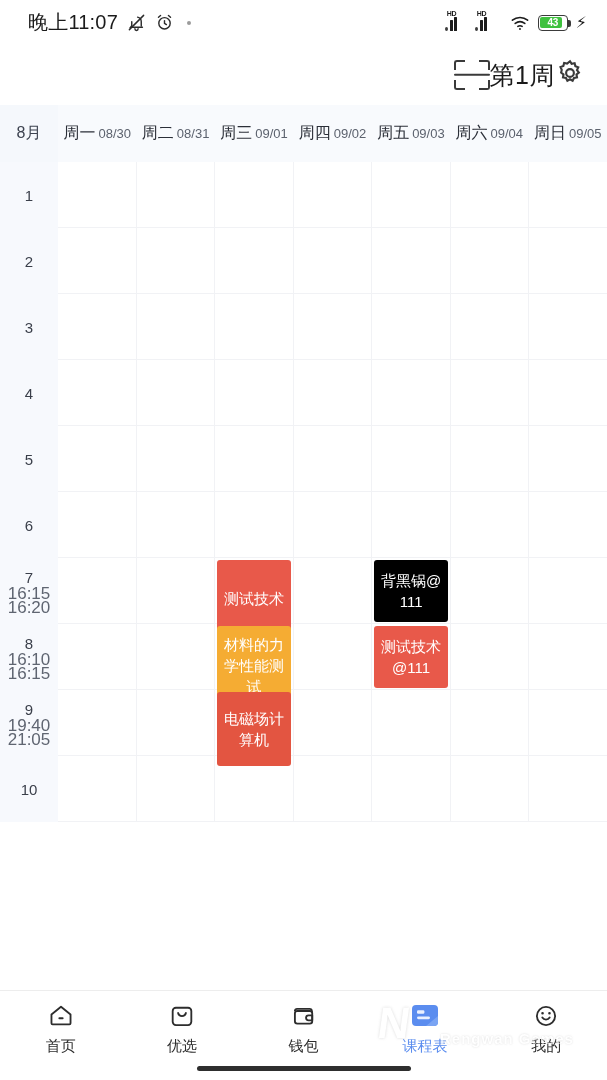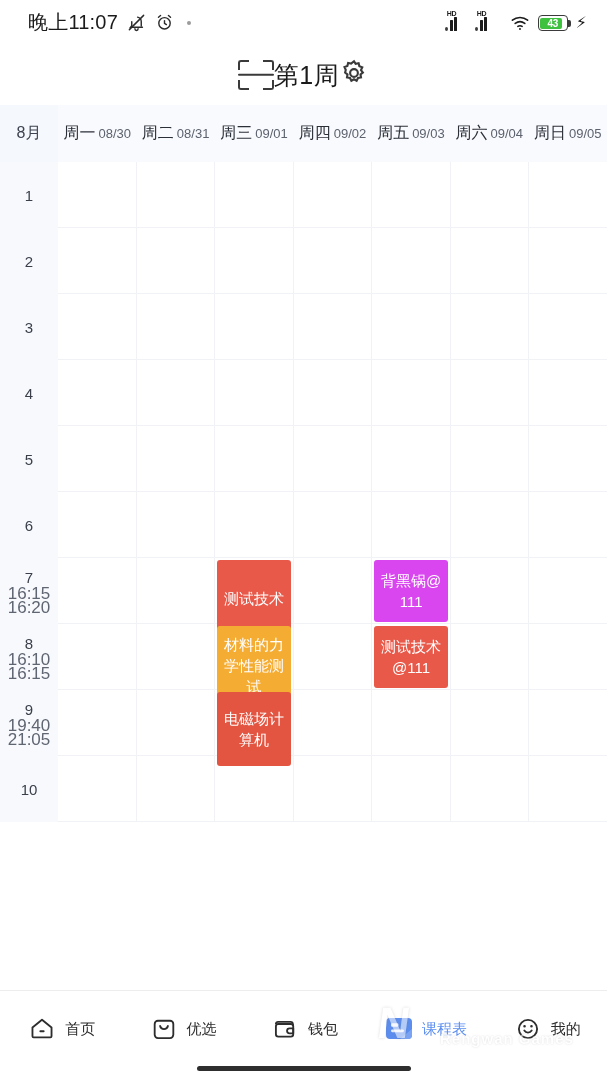--- a/index.html
+++ b/index.html
@@ -12,21 +12,21 @@
   #app { position: relative; width: 607px; height: 1080px; background: #fff; }
 
   
   .statusbar {
     position: absolute; top: 0; left: 0; width: 607px; height: 45px;
     display: flex; align-items: center; justify-content: space-between;
     padding: 0 20px 0 28px;
   }
   .sb-left { display: flex; align-items: center; gap: 9px; }
   .sb-time { font-size: 20px; color: #1b1b1b; letter-spacing: .2px; font-weight: 500; }
-  .sb-right { display: flex; align-items: flex-end; gap: 8px; }
+  .sb-right { display: flex; align-items: center; gap: 8px; }
   .icn { display: inline-flex; align-items: center; justify-content: center; }
 
   
   .sig { position: relative; width: 22px; height: 17px; display: flex; align-items: flex-end; gap: 1.5px; }
   .sig i { display: block; width: 3px; background: #1b1b1b; border-radius: .5px; }
   .sig i:nth-child(1){ height: 5px; } .sig i:nth-child(2){ height: 8px; }
   .sig i:nth-child(3){ height: 11px; } .sig i:nth-child(4){ height: 14px; }
   .sig .hd { position: absolute; top: -4px; left: -3px; font-size: 7px; font-weight: 700; color:#1b1b1b; letter-spacing: -.3px;}
   .sig .dots { position:absolute; bottom:0; left:-5px; width:3px; height:4px;
                background:#1b1b1b; border-radius:50%; opacity:.85; }
@@ -36,21 +36,21 @@
   .batt::after { content:''; position:absolute; right:-4px; top:4px; width:2.5px; height:7px;
                  background:#3b3b3b; border-radius:0 2px 2px 0; }
   .batt .fill { position:absolute; left:1.5px; top:1.5px; bottom:1.5px; width:22px;
                 background:#3ec13e; border-radius:2px; }
   .batt .pct { position:relative; font-size:10px; font-weight:700; color:#fff; z-index:2; letter-spacing:-.3px;}
   .bolt { font-size: 16px; color:#1b1b1b; line-height:1; }
 
   
   .header {
     position: absolute; top: 45px; left: 0; width: 607px; height: 60px;
-    display: flex; align-items: center; justify-content: center;
+    display: flex; align-items: center; justify-content: flex-end;
     padding: 0 22px; background: #fff;
   }
   .header-title { font-size: 25px; color: #1a1a1a; font-weight: 500; letter-spacing: .5px; }
 
   .scan-icon { position: relative; width: 36px; height: 30px; }
   .scan-icon span { position: absolute; width: 11px; height: 10px; border: 2.4px solid #3a3a3a; }
   .scan-icon .tl { top:0; left:0; border-right:none; border-bottom:none; border-radius:3px 0 0 0;}
   .scan-icon .tr { top:0; right:0; border-left:none; border-bottom:none; border-radius:0 3px 0 0;}
   .scan-icon .bl { bottom:0; left:0; border-right:none; border-top:none; border-radius:0 0 0 3px;}
   .scan-icon .br { bottom:0; right:0; border-left:none; border-top:none; border-radius:0 0 3px 0;}
@@ -86,21 +86,21 @@
   
   .course { position:absolute; left:2px; right:2px; border-radius:3px;
             display:flex; align-items:center; justify-content:center;
             padding:4px 6px; color:#ffffff; font-size:15px; line-height:21px;
             text-align:center; word-break:break-all; overflow:hidden; }
 
   
   .tabbar { position:absolute; bottom:0; left:0; width:607px; height:90px;
             border-top:1px solid #ededed; background:#fff; }
   .tabs { display:flex; height:68px; }
-  .tab { flex:1; display:flex; align-items:center;
+  .tab { flex:1; display:flex; flex-direction:column; align-items:center;
          justify-content:center; gap:7px; padding-top:8px; }
   .tab .lbl { font-size:15px; color:#2d2d2d; }
   .tab.active .lbl { color:#5b8def; }
   .tab-ico { width:32px; height:28px; display:flex; align-items:center; justify-content:center; }
   .homebar { position:absolute; bottom:9px; left:50%; transform:translateX(-50%);
              width:214px; height:5px; border-radius:3px; background:#2e2e2e; }
 
   
   .watermark { position:absolute; left:378px; bottom:14px; width:230px; height:76px;
                pointer-events:none; opacity:.55; }
@@ -320,21 +320,21 @@
           <div class="cell"></div>
           <div class="cell"></div>
           <div class="cell"></div>
           <div class="cell"></div>
           <div class="cell"></div>
           <div class="cell"></div>
           <div class="cell"></div>
           <div class="cell"></div>
           <div class="cell"></div>
           <div class="cell"></div>
-          <div class="course" style="top: 398px; height: 62px; background: #d946ef;">背黑锅@111</div>
+          <div class="course" style="top: 398px; height: 62px; background: #000000;">背黑锅@111</div>
           <div class="course" style="top: 464px; height: 62px; background: rgb(232, 89, 74);">测试技术@111</div>
         </div>
         <div class="daycol">
           <div class="cell"></div>
           <div class="cell"></div>
           <div class="cell"></div>
           <div class="cell"></div>
           <div class="cell"></div>
           <div class="cell"></div>
           <div class="cell"></div>

